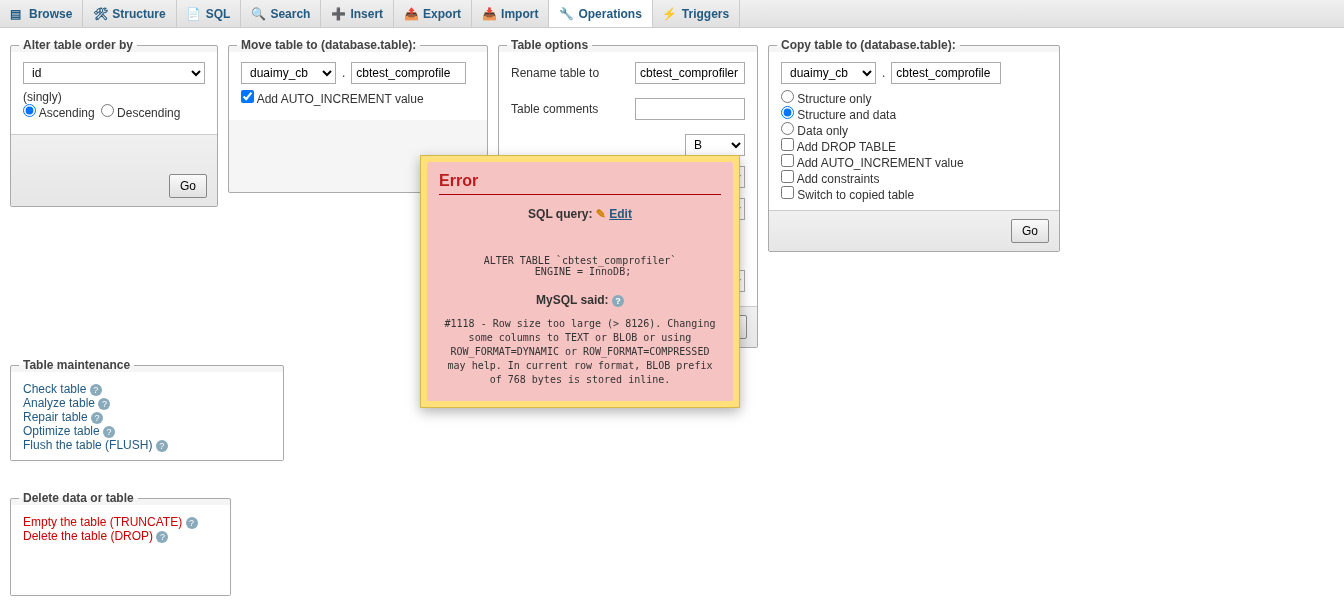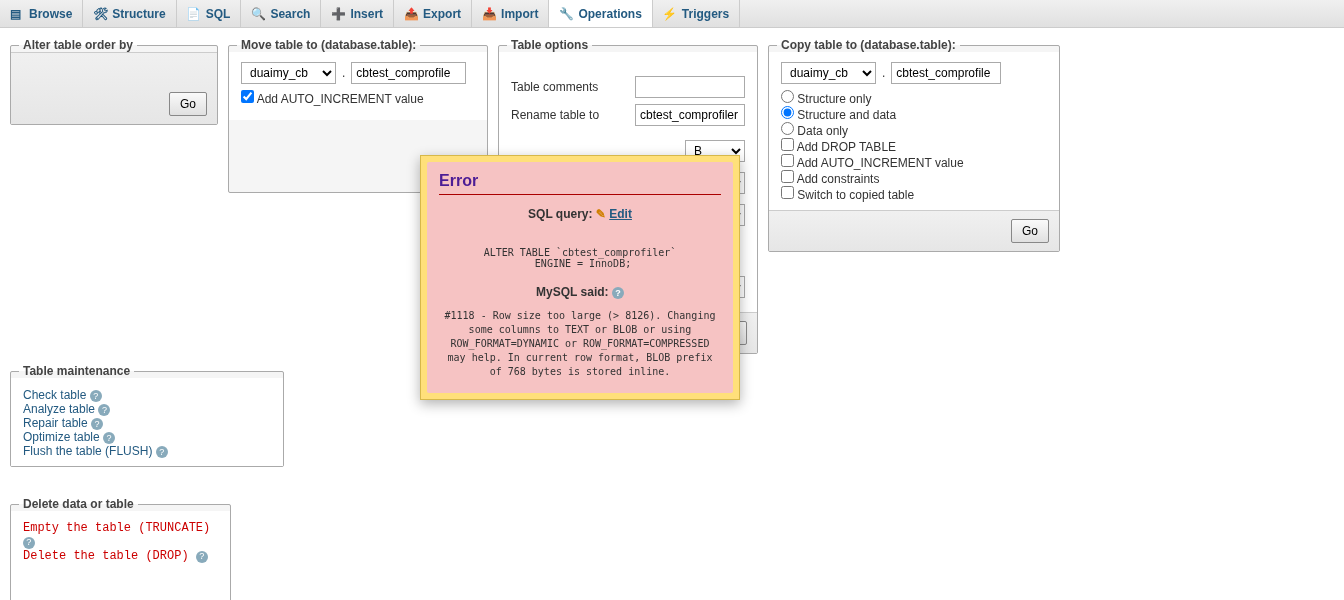--- a/index.html
+++ b/index.html
@@ -85,21 +85,21 @@
   cursor: pointer;
   font-size: 12px;
 }
 .row { margin-bottom: 6px; display: flex; align-items: center; gap: 6px; }
 .p-alter { width: 208px; }
 .p-move { width: 260px; }
 .p-options { width: 260px; }
 .p-copy { width: 292px; }
 .p-maint { width: 274px; }
 .p-delete { width: 221px; }
-.p-delete .panel-body { height: 90px; font-family: Liberation Mono, monospace; }
+.p-delete .panel-body { height: 90px; }
 .help-icon {
   display: inline-block;
   width: 12px; height: 12px;
   border-radius: 50%;
   background: #8ab; color: #fff;
   font-size: 9px; text-align: center; line-height: 12px;
 }
 a.link { color: #235a81; text-decoration: none; cursor: pointer; }
 a.red { color: #c00; }
 .radio-row label, .check-row label { cursor: pointer; }
@@ -113,29 +113,29 @@
   box-shadow: 0 4px 12px rgba(0,0,0,0.3);
   padding: 6px;
 }
 .modal-inner {
   background: #f6c3c3;
   border-radius: 2px;
   padding: 10px 12px 14px 12px;
   text-align: center;
 }
 .modal h2 {
-  color: #4c1d95;
+  color: #b91c1c;
   font-size: 16px;
   font-weight: bold;
   text-align: left;
   border-bottom: 1px solid #a00;
   padding-bottom: 4px;
   margin-bottom: 12px;
 }
-.modal .sqlq { font-weight: bold; margin-bottom: 26px; }
+.modal .sqlq { font-weight: bold; margin-bottom: 34px; }
 .modal .editlink { color: #235a81; text-decoration: underline; cursor: pointer; }
 .modal pre {
   font-family: monospace;
   font-size: 10px;
   white-space: pre-wrap;
   margin: 8px 0 16px 0;
 }
 .modal .said { font-weight: bold; margin-bottom: 10px; }
 .modal .errtxt {
   font-family: monospace;
@@ -183,20 +183,32 @@
   <div class="tab">
       <span class="ico">⚡</span>
       <span>Triggers</span>
     </div>
 </div>
 
 <div class="panels">
 
   <fieldset class="panel p-alter">
     <legend>Alter table order by</legend>
+    <div class="panel-body">
+      <div class="row">
+        <select style="width:100%;">
+          <option>id</option>
+        </select>
+      </div>
+      <div>(singly)</div>
+      <div class="row radio-row">
+        <label><input type="radio" checked="" style=""> <span>Ascending</span></label>
+        <label><input type="radio" style=""> <span>Descending</span></label>
+      </div>
+    </div>
     <div class="panel-footer">
       <button class="go-btn">Go</button>
     </div>
   </fieldset>
 
   <fieldset class="panel p-move">
     <legend>Move table to (database.table):</legend>
     <div class="panel-body">
       <div class="row">
         <select style="width:95px;"><option>duaimy_cb</option></select>
@@ -206,27 +218,27 @@
       <div class="row check-row">
         <label><input type="checkbox" checked="" style=""> <span>Add AUTO_INCREMENT value</span></label>
       </div>
     </div>
     <div class="panel-footer" style="visibility:hidden;"></div>
   </fieldset>
 
   <fieldset class="panel p-options">
     <legend>Table options</legend>
     <div class="panel-body">
+      <div class="row" style="justify-content:space-between;">
+        <span>Rename table to</span>
+        <input type="text" style="width: 110px;" value="cbtest_comprofiler">
+      </div>
       <div class="row" style="justify-content:space-between; margin-top:14px;">
         <span>Table comments</span>
         <input type="text" style="width: 110px;" value="">
-      </div>
-      <div class="row" style="justify-content:space-between;">
-        <span>Rename table to</span>
-        <input type="text" style="width: 110px;" value="cbtest_comprofiler">
       </div>
       <div class="row" style="justify-content:flex-end; margin-top:14px;">
         <select style="width:60px;"><option>B</option></select>
       </div>
       <div class="row" style="justify-content:flex-end; margin-top:10px;">
         <select style="width:60px;"><option>enera</option></select>
       </div>
       <div class="row" style="justify-content:flex-end; margin-top:10px;">
         <select style="width:70px;"><option>ULT</option></select>
       </div>

